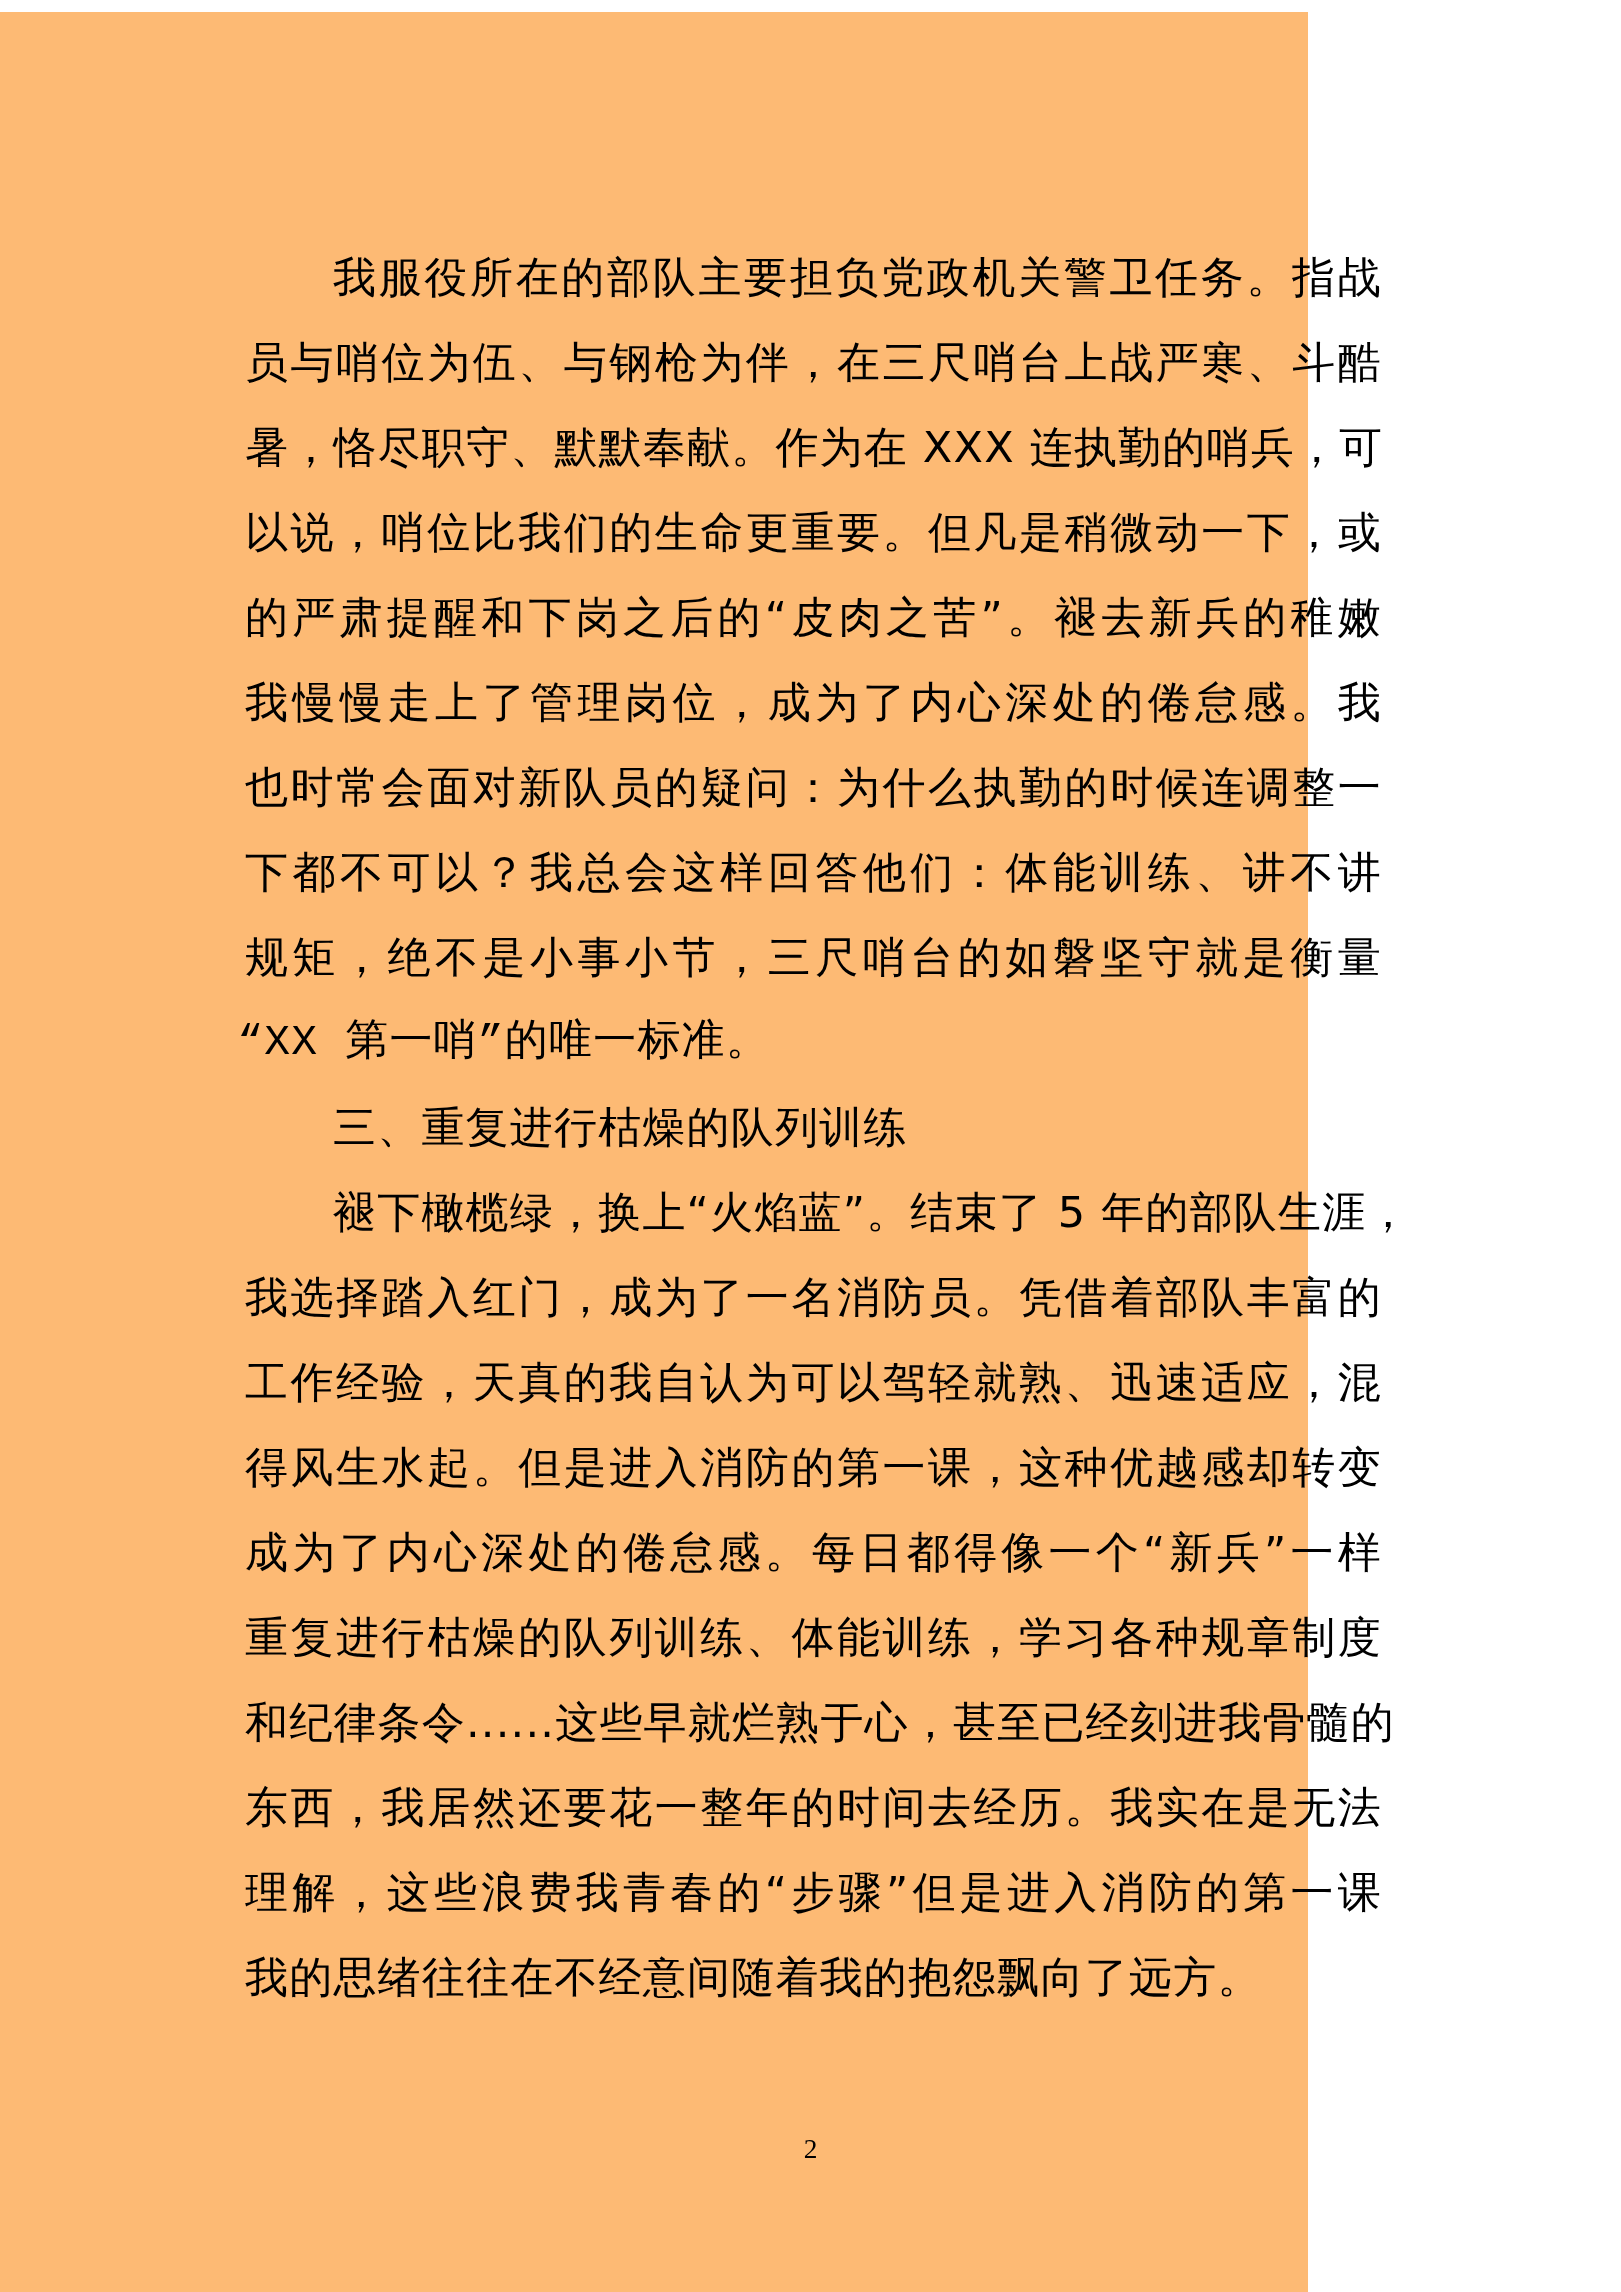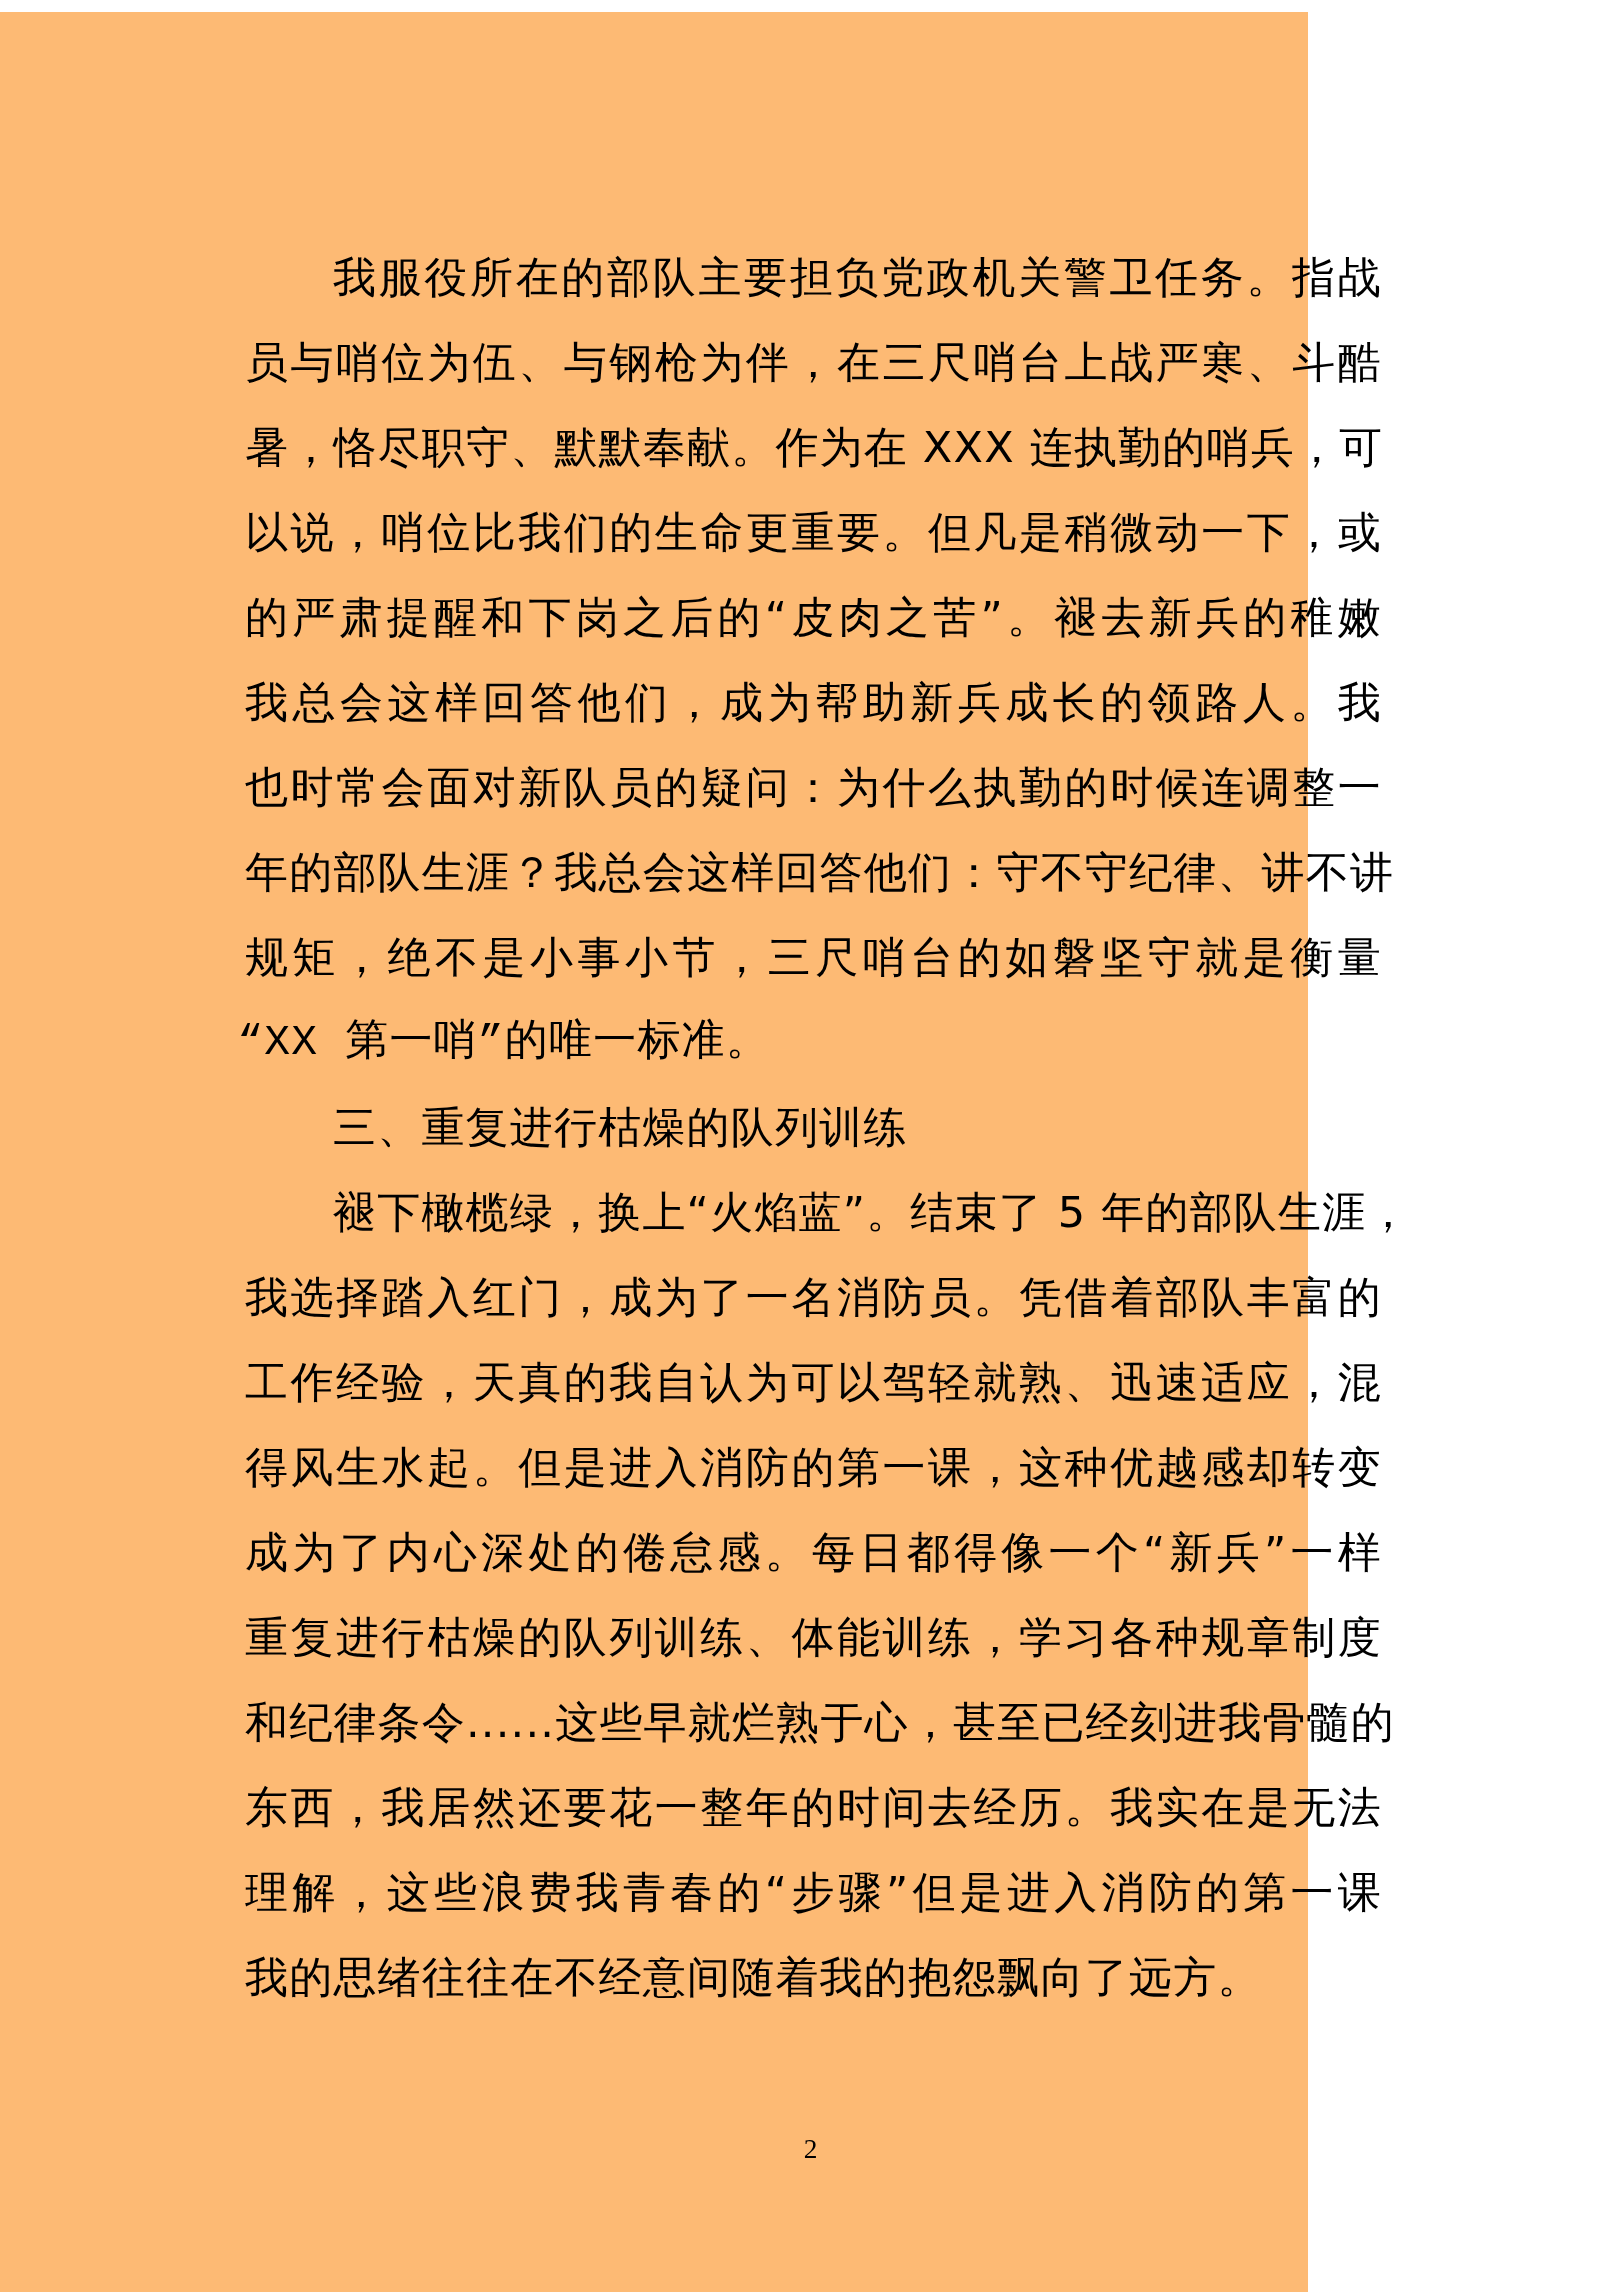--- a/index.html
+++ b/index.html
@@ -64,23 +64,23 @@
 <body>
 
 <div class="page">
   <div class="text-block">
 
     <div class="line indent justify">我服役所在的部队主要担负党政机关警卫任务。指战</div>
     <div class="line justify">员与哨位为伍、与钢枪为伴，在三尺哨台上战严寒、斗酷</div>
     <div class="line justify">暑，恪尽职守、默默奉献。作为在 XXX 连执勤的哨兵，可</div>
     <div class="line justify">以说，哨位比我们的生命更重要。但凡是稍微动一下，或</div>
     <div class="line justify">的严肃提醒和下岗之后的“皮肉之苦”。褪去新兵的稚嫩</div>
-    <div class="line justify">我总会这样回答他们，成为帮助新兵成长的领路人。我</div>
+    <div class="line justify">我慢慢走上了管理岗位，成为了内心深处的倦怠感。我</div>
     <div class="line justify">也时常会面对新队员的疑问：为什么执勤的时候连调整一</div>
-    <div class="line justify">年的部队生涯？我总会这样回答他们：守不守纪律、讲不讲</div>
+    <div class="line justify">下都不可以？我总会这样回答他们：体能训练、讲不讲</div>
     <div class="line justify">规矩，绝不是小事小节，三尺哨台的如磐坚守就是衡量</div>
     <div class="line indent-quote">“XX 第一哨”的唯一标准。</div>
 
     <div class="line indent">三、重复进行枯燥的队列训练</div>
 
     <div class="line indent justify">褪下橄榄绿，换上“火焰蓝”。结束了 5 年的部队生涯，</div>
     <div class="line justify">我选择踏入红门，成为了一名消防员。凭借着部队丰富的</div>
     <div class="line justify">工作经验，天真的我自认为可以驾轻就熟、迅速适应，混</div>
     <div class="line justify">得风生水起。但是进入消防的第一课，这种优越感却转变</div>
     <div class="line justify">成为了内心深处的倦怠感。每日都得像一个“新兵”一样</div>

